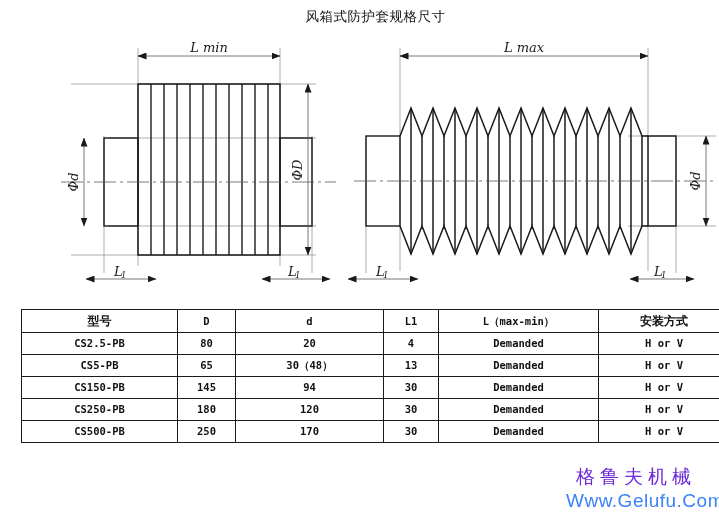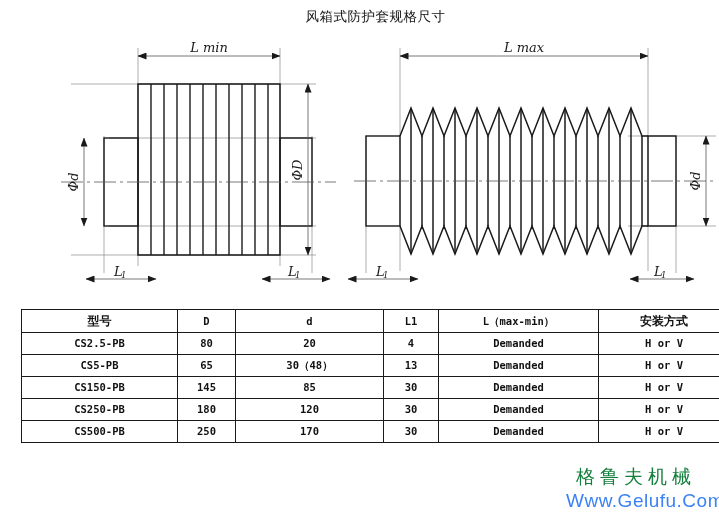--- a/index.html
+++ b/index.html
@@ -90,21 +90,21 @@
     height: 54px;
     pointer-events: none;
   }
   #wm-cjk {
     position: absolute;
     left: 0;
     top: 0;
     font-family: "DejaVu Sans", sans-serif;
     font-size: 19px;
     letter-spacing: 5px;
-    color: #15803d;
+    color: #6d28d9;
     white-space: nowrap;
   }
   #wm-url {
     position: absolute;
     left: -10px;
     top: 26px;
     font-family: Liberation Sans, sans-serif;
     font-size: 19px;
     letter-spacing: 0.5px;
     color: #3b82f6;
@@ -316,21 +316,21 @@
           <td>CS5-PB</td>
           <td>65</td>
           <td>30（48）</td>
           <td>13</td>
           <td>Demanded</td>
           <td>H or V</td>
         </tr>
         <tr>
           <td>CS150-PB</td>
           <td>145</td>
-          <td>85</td>
+          <td>94</td>
           <td>30</td>
           <td>Demanded</td>
           <td>H or V</td>
         </tr>
         <tr>
           <td>CS250-PB</td>
           <td>180</td>
           <td>120</td>
           <td>30</td>
           <td>Demanded</td>

